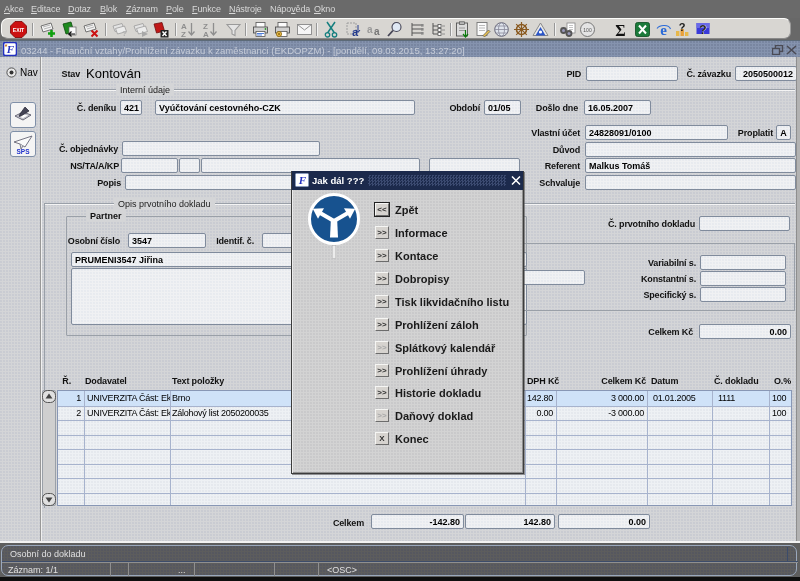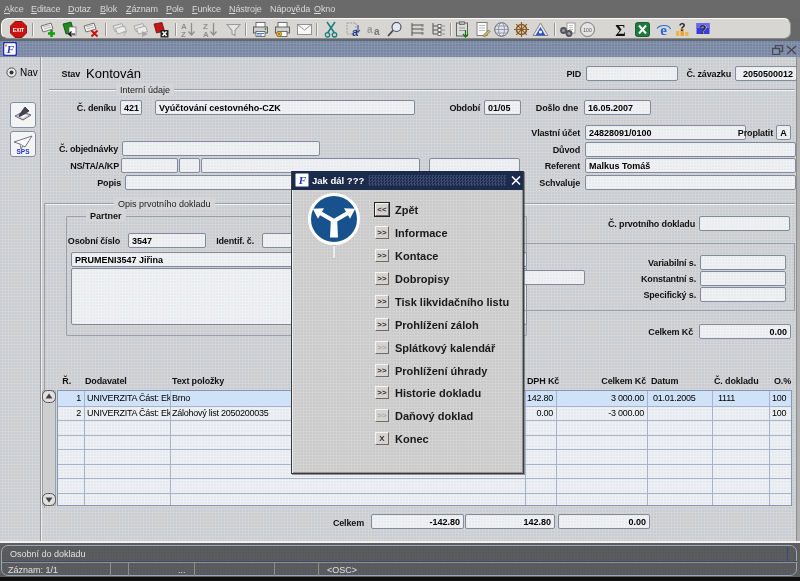--- a/index.html
+++ b/index.html
@@ -223,20 +223,21 @@
         <text x="8" y="12.5" font-size="12" font-weight="bold" fill="#222" text-anchor="middle" font-family="Liberation Sans">?</text>
       </svg>
 </div>
 
 <div id="wtitle">
 <svg style="position:absolute;left:3px;top:1px" width="14" height="14" viewBox="0 0 14 14">
         <rect x="0.5" y="0.5" width="13" height="13" rx="2" fill="#fff" stroke="#2330c0" stroke-width="1.6"></rect>
         <text x="7.5" y="11" font-size="11" font-style="italic" font-weight="bold" fill="#2330c0" text-anchor="middle" font-family="Liberation Serif">F</text>
         <rect x="3" y="2.5" width="2" height="2" fill="#d08030" transform="skewX(-15)"></rect>
       </svg>
+<div class="txt">03244 - Finanční vztahy/Prohlížení závazku k zaměstnanci (EKDOPZM) - [pondělí, 09.03.2015, 13:27:20]</div>
 <svg style="position:absolute;left:772px;top:4px" width="12" height="10" viewBox="0 0 12 10">
         <rect x="3.5" y="0.5" width="7" height="6" fill="none" stroke="#4b4b55" stroke-width="1.4"></rect>
         <rect x="0.5" y="3.5" width="7" height="6" fill="#8593ae" stroke="#4b4b55" stroke-width="1.4"></rect>
       </svg>
 <svg style="position:absolute;left:786px;top:4px" width="11" height="10" viewBox="0 0 11 10">
         <path d="M1 1 L10 9 M10 1 L1 9" stroke="#4b4b55" stroke-width="1.6"></path>
       </svg>
 </div>
 
 <div id="canvas">
@@ -272,21 +273,21 @@
 
 <div class="lb" style="left:40px;top:45px;width:76px;">Č. deníku</div>
 <div class="in" style="left:120px;top:43px;width:22px;">421</div>
 <div class="in" style="left:155px;top:43px;width:260px;">Vyúčtování cestovného-CZK</div>
 <div class="lb" style="left:410px;top:45px;width:70px;">Období</div>
 <div class="in" style="left:484px;top:43px;width:37px;">01/05</div>
 <div class="lb" style="left:500px;top:45px;width:78px;">Došlo dne</div>
 <div class="in" style="left:584px;top:43px;width:67px;">16.05.2007</div>
 
 <div class="lb" style="left:480px;top:70px;width:100px;">Vlastní účet</div>
-<div class="in" style="left:585px;top:68px;width:161px;">24828091/0100</div>
+<div class="in" style="left:585px;top:68px;width:143px;">24828091/0100</div>
 <div class="lb" style="left:690px;top:70px;width:83px;">Proplatit</div>
 <div class="in" style="left:776px;top:68px;width:15px;padding:0 0;text-align:center;">A</div>
 
 <div class="lb" style="left:40px;top:86px;width:78px;">Č. objednávky</div>
 <div class="in" style="left:122px;top:84px;width:198px;"></div>
 <div class="lb" style="left:480px;top:87px;width:100px;">Důvod</div>
 <div class="in" style="left:585px;top:85px;width:211px;"></div>
 
 <div class="lb" style="left:40px;top:103px;width:79px;padding-left:16px;">NS/TA/A/KP</div>
 <div class="in" style="left:121px;top:101px;width:57px;"></div>

